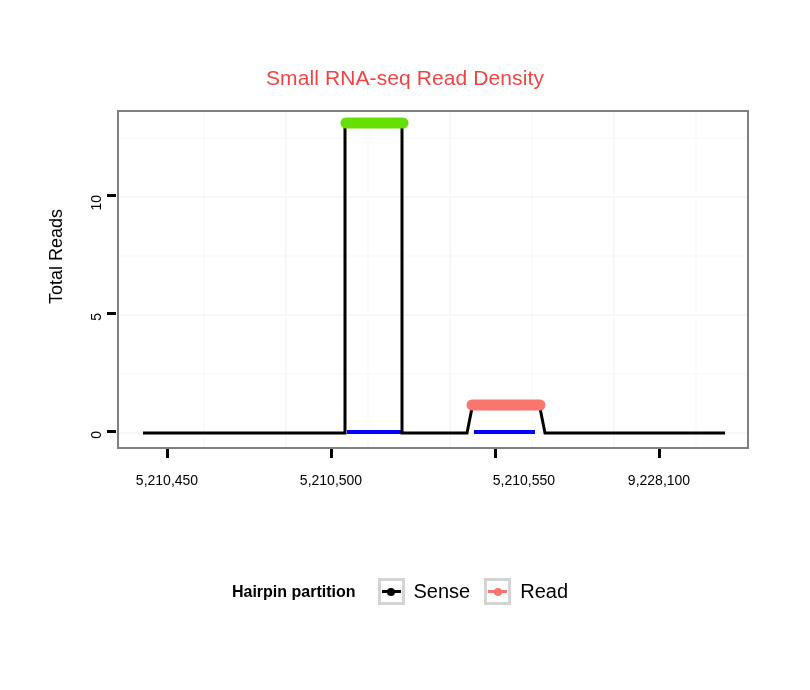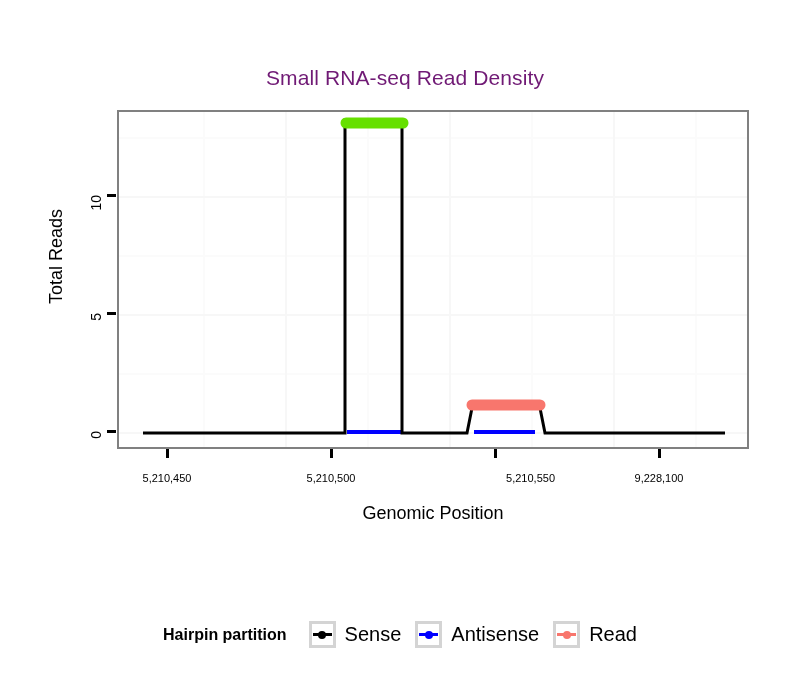--- a/index.html
+++ b/index.html
@@ -21,21 +21,21 @@
     width: 810px;
     height: 690px;
   }
   .chart-title {
     position: absolute;
     left: 0;
     top: 66px;
     width: 810px;
     text-align: center;
     font-size: 21px;
-    color: #701a75;
+    color: #ef4444;
     letter-spacing: 0.1px;
   }
   
   #panel {
     position: absolute;
     left: 117px;
     top: 110px;
     width: 632px;
     height: 339px;
     box-sizing: border-box;
@@ -75,21 +75,21 @@
     transform: rotate(-90deg);
     transform-origin: 100% 50%;
     white-space: nowrap;
   }
   .ytick-wrap { position: absolute; left: 60px; width: 36px; height: 16px; }
   .xtick-label {
     position: absolute;
     width: 120px;
     margin-left: -60px;
     text-align: center;
-    font-size: 11px;
+    font-size: 14px;
     top: 472px;
     white-space: nowrap;
   }
   .tickmark-x {
     position: absolute;
     width: 3px;
     height: 9px;
     background: #000;
     top: 449px;
   }
@@ -103,21 +103,20 @@
   
   #legend {
     position: absolute;
     left: 0;
     top: 578px;
     width: 810px;
     display: flex;
     align-items: center;
     justify-content: center;
     gap: 4px;
-    margin-top: 43px;
   }
   .legend-title {
     font-size: 16px;
     font-weight: bold;
     margin-right: 18px;
     white-space: nowrap;
   }
   .legend-entry {
     display: flex;
     align-items: center;
@@ -223,40 +222,32 @@
   <div class="tickmark-x" style="left:166px;"></div>
   <div class="tickmark-x" style="left:330px;"></div>
   <div class="tickmark-x" style="left:494px;"></div>
   <div class="tickmark-x" style="left:658px;"></div>
 
   <div class="xtick-label" style="left:167px;">5,210,450</div>
   <div class="xtick-label" style="left:331px;">5,210,500</div>
   <div class="xtick-label" style="left:495px;text-align:right;">5,210,550</div>
   <div class="xtick-label" style="left:659px;">9,228,100</div>
 
-  <div class="xlab">Genomic Position</div>
 
   <div id="legend">
     <span class="legend-title">Hairpin partition</span>
 
     <div class="legend-entry">
       <span class="legend-key">
         <span class="kline" style="background:#000000;"></span>
         <span class="kpoint" style="background:#000000;"></span>
       </span>
       <span class="legend-label">Sense</span>
     </div>
 
-    <div class="legend-entry">
-      <span class="legend-key">
-        <span class="kline" style="background:#0000ff;"></span>
-        <span class="kpoint" style="background:#0000ff;"></span>
-      </span>
-      <span class="legend-label">Antisense</span>
-    </div>
 
 
     <div class="legend-entry">
       <span class="legend-key">
         <span class="kline" style="background:#f8766d;"></span>
         <span class="kpoint" style="background:#f8766d;"></span>
       </span>
       <span class="legend-label">Read</span>
     </div>
   </div>

